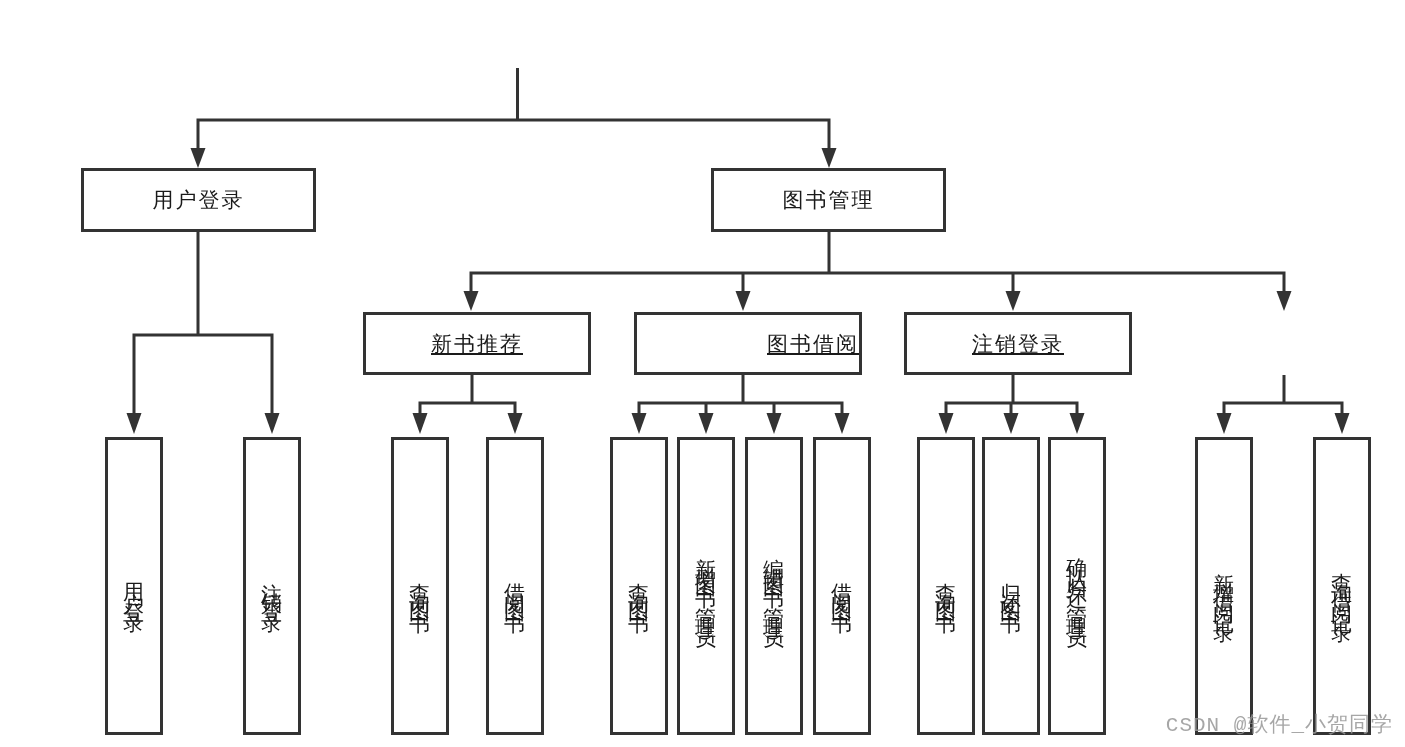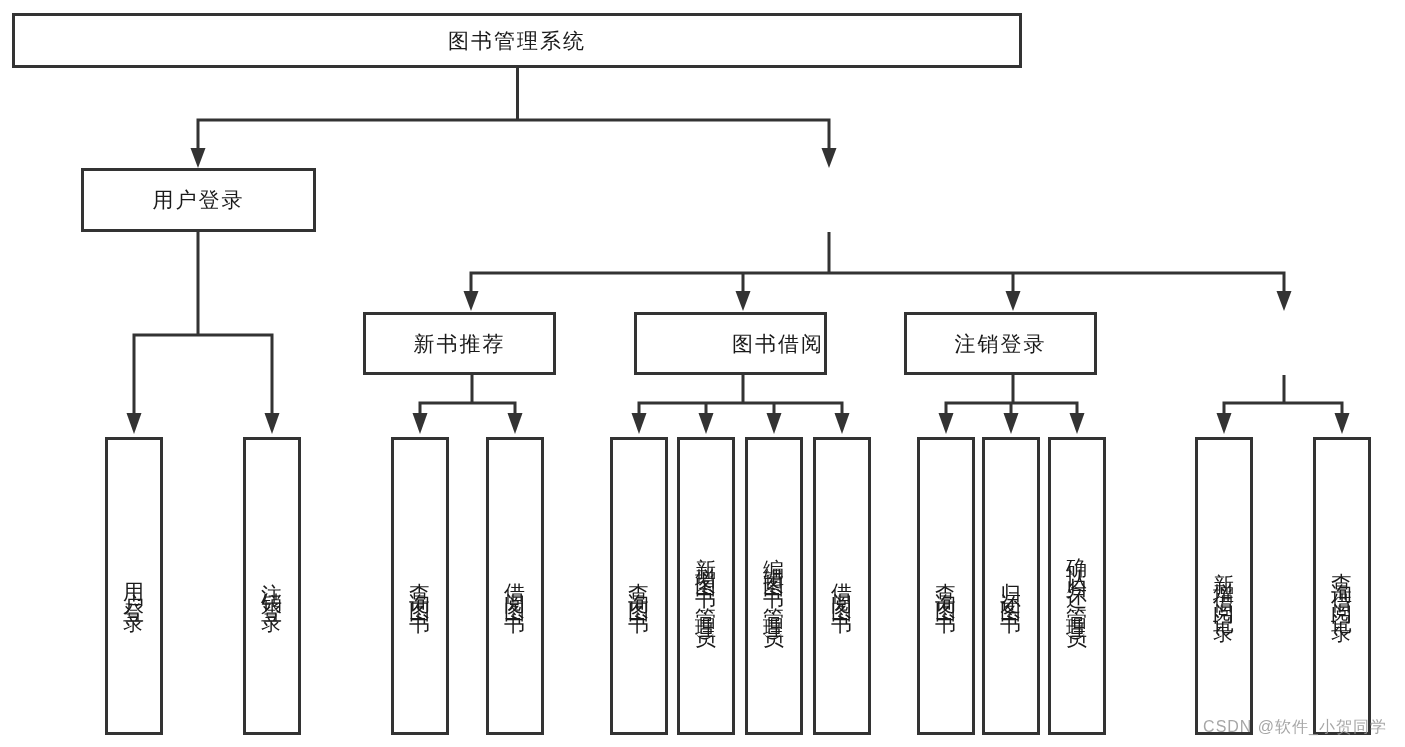--- a/index.html
+++ b/index.html
@@ -10,39 +10,39 @@
   svg.connectors{position:absolute;left:0;top:0;z-index:1;}
   .box{
     position:absolute;box-sizing:border-box;background:#ffffff;border:3px solid #333333;
     display:flex;align-items:center;justify-content:center;z-index:2;
     color:#1a1a1a;font-size:21px;letter-spacing:2px;
   }
   .box.root{left:12px;top:13px;width:1010px;height:55px;}
   .box.l2{width:235px;height:64px;top:168px;}
   .box.l2.user{left:81px;}
   .box.l2.mgmt{left:711px;}
-  .box.l3{width:193px;height:63px;top:312px;}
+  .box.l3{width:228px;height:63px;top:312px;text-decoration:underline;}
   .box.l3.recommend{left:363px;}
   .box.l3.borrow{left:634px;justify-content:flex-end;}
   .box.l3.current{left:904px;}
   .box.l3.records{left:1175px;}
   .box.leaf{top:437px;width:58px;height:298px;}
   .leaf-1{left:105px;} .leaf-2{left:243px;}
   .leaf-3{left:391px;} .leaf-4{left:486px;}
   .leaf-5{left:610px;} .leaf-6{left:677px;} .leaf-7{left:745px;} .leaf-8{left:813px;}
   .leaf-9{left:917px;} .leaf-10{left:982px;} .leaf-11{left:1048px;}
   .leaf-12{left:1195px;} .leaf-13{left:1313px;}
   .vtext{
     writing-mode:vertical-rl;text-orientation:mixed;
     font-size:21px;letter-spacing:10px;line-height:1;
     color:#1a1a1a;white-space:nowrap;
   }
   .watermark{
-    position:absolute;right:18px;bottom:9px;z-index:5;
-    font-size:16px;color:rgba(150,150,150,0.85);letter-spacing:1px;
+    position:absolute;right:12px;bottom:9px;z-index:5;
+    font-size:21px;color:rgba(150,150,150,0.85);letter-spacing:1px;font-family:Liberation Mono, monospace;
   }
 </style>
 </head>
 <body>
 
 <div class="canvas">
 
   <svg class="connectors" width="1405" height="747" viewBox="0 0 1405 747">
     <g stroke="#333333" stroke-width="3" fill="none">
       <path d="M517.5 68 V120 M196.5 120 H830.5 M198 120 V150 M829 120 V150"></path>
@@ -69,26 +69,26 @@
       <polygon points="766.5,413 781.5,413 774,434"></polygon>
       <polygon points="834.5,413 849.5,413 842,434"></polygon>
       <polygon points="938.5,413 953.5,413 946,434"></polygon>
       <polygon points="1003.5,413 1018.5,413 1011,434"></polygon>
       <polygon points="1069.5,413 1084.5,413 1077,434"></polygon>
       <polygon points="1216.5,413 1231.5,413 1224,434"></polygon>
       <polygon points="1334.5,413 1349.5,413 1342,434"></polygon>
     </g>
   </svg>
 
-  <div class="box root">
-    <span>图书管理系统</span>
-  </div>
 
   <div class="box l2 user">
     <span>用户登录</span>
+  </div>
+  <div class="box l2 mgmt">
+    <span>图书管理</span>
   </div>
 
   <div class="box l3 recommend">
     <span>新书推荐</span>
   </div>
   <div class="box l3 borrow">
     <span>图书借阅</span>
   </div>
   <div class="box l3 current">
     <span>注销登录</span>

